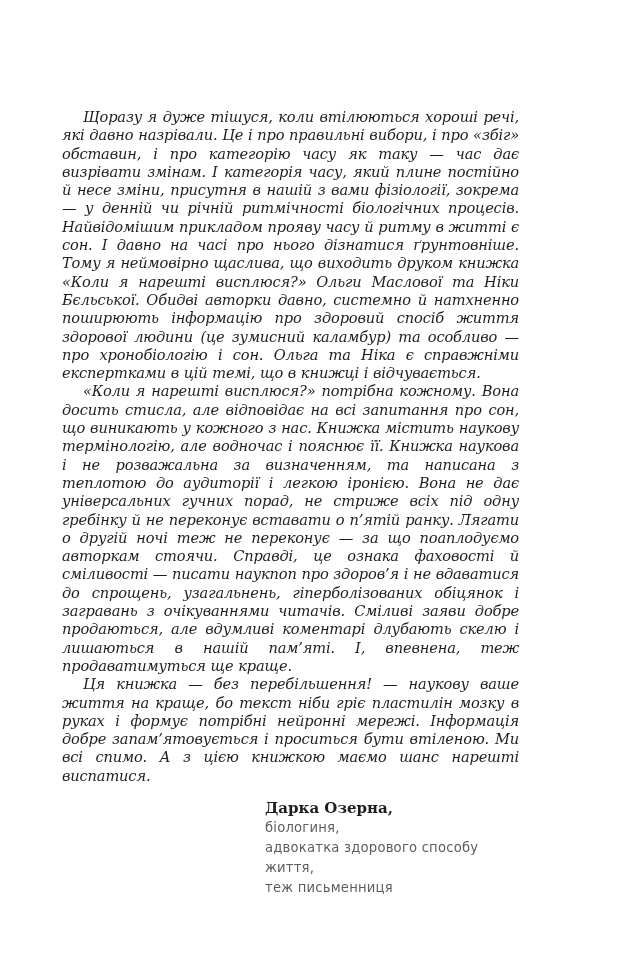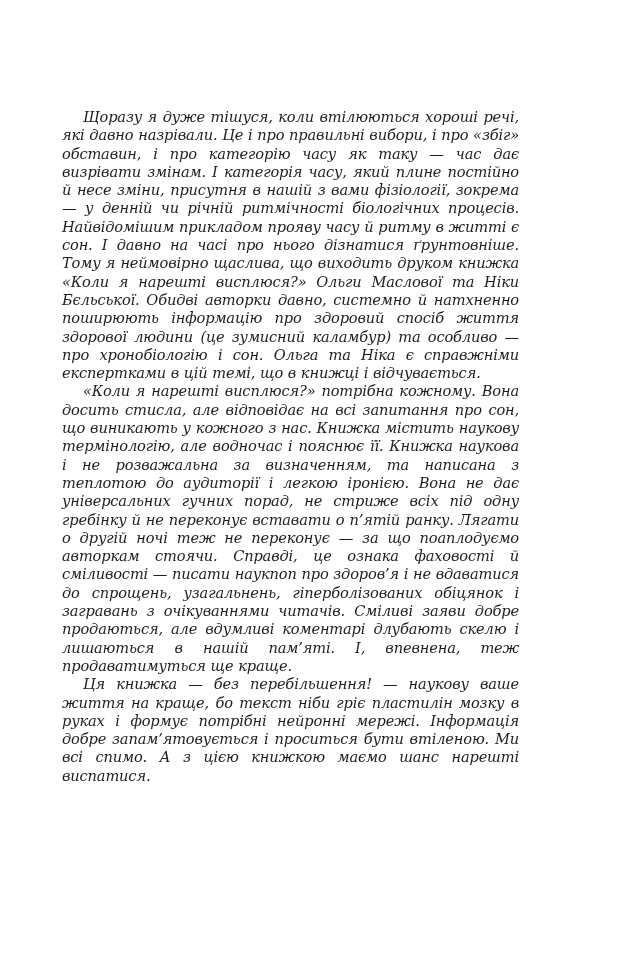--- a/index.html
+++ b/index.html
@@ -56,14 +56,20 @@
 </style>
 </head>
 <body>
 
 <div class="page">
   <div class="text-block">
     <p class="para">Щоразу я дуже тішуся, коли втілюються хороші речі, які давно назрівали. Це і про правильні вибори, і про «збіг» обставин, і про категорію часу як таку — час дає визрівати змінам. І категорія часу, який плине постійно й несе зміни, присутня в нашій з вами фізіології, зокрема — у денній чи річній ритмічності біологічних процесів. Найвідомішим прикладом прояву часу й ритму в житті є сон. І давно на часі про нього дізнатися ґрунтовніше. Тому я неймовірно щаслива, що виходить друком книжка «Коли я нарешті висплюся?» Ольги Маслової та Ніки Бєльської. Обидві авторки давно, системно й натхненно поширюють інформацію про здоровий спосіб життя здорової людини (це зумисний каламбур) та особливо — про хронобіологію і сон. Ольга та Ніка є справжніми експертками в цій темі, що в книжці і відчувається.</p>
     <p class="para">«Коли я нарешті висплюся?» потрібна кожному. Вона досить стисла, але відповідає на всі запитання про сон, що виникають у кожного з нас. Книжка містить наукову термінологію, але водночас і пояснює її. Книжка наукова і не розважальна за визначенням, та написана з теплотою до аудиторії і легкою іронією. Вона не дає універсальних гучних порад, не стриже всіх під одну гребінку й не переконує вставати о п’ятій ранку. Лягати о другій ночі теж не переконує — за що поаплодуємо авторкам стоячи. Справді, це ознака фаховості й сміливості — писати наукпоп про здоров’я і не вдаватися до спрощень, узагальнень, гіперболізованих обіцянок і загравань з очікуваннями читачів. Сміливі заяви добре продаються, але вдумливі коментарі длубають скелю і лишаються в нашій пам’яті. І, впевнена, теж продаватимуться ще краще.</p>
     <p class="para">Ця книжка — без перебільшення! — наукову ваше життя на краще, бо текст ніби гріє пластилін мозку в руках і формує потрібні нейронні мережі. Інформація добре запам’ятовується і проситься бути втіленою. Ми всі спимо. А з цією книжкою маємо шанс нарешті виспатися.</p>
 
+    <div class="signature">
+      <div class="sig-name">Дарка Озерна,</div>
+      <div class="sig-role">біологиня,</div>
+      <div class="sig-role">адвокатка здорового способу життя,</div>
+      <div class="sig-role">теж письменниця</div>
+    </div>
   </div>
 </div>
 
 </body></html>

